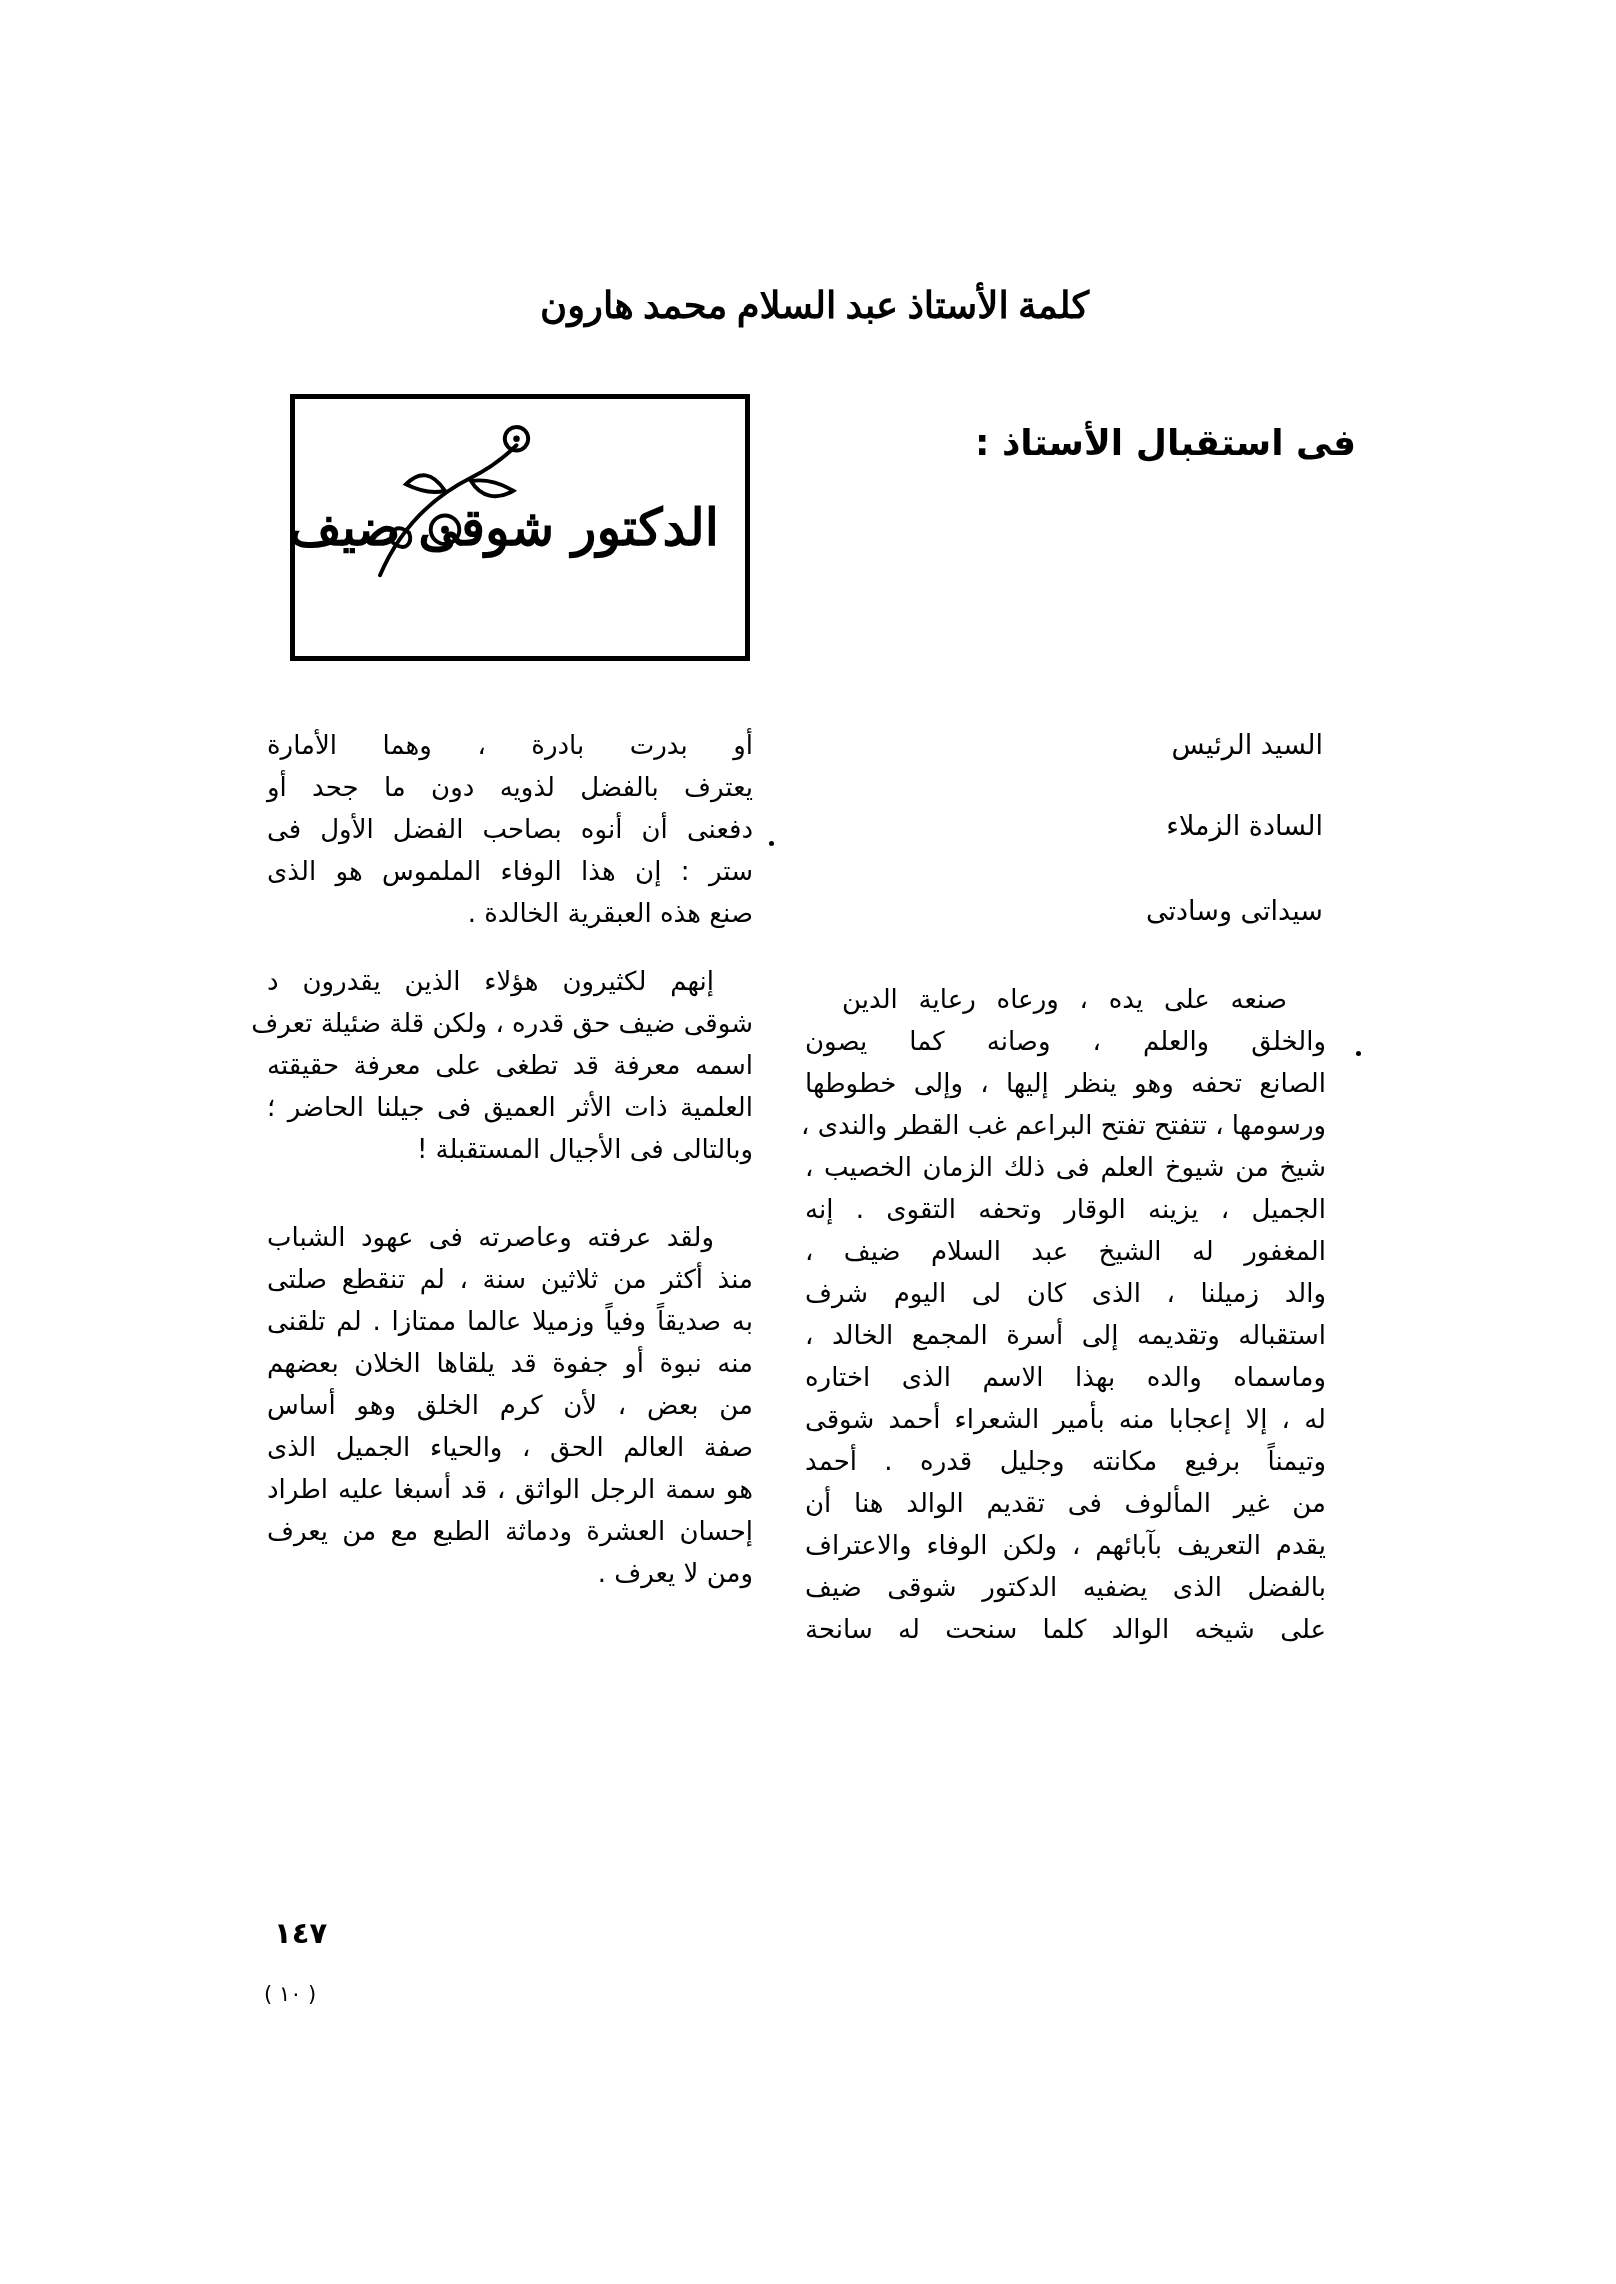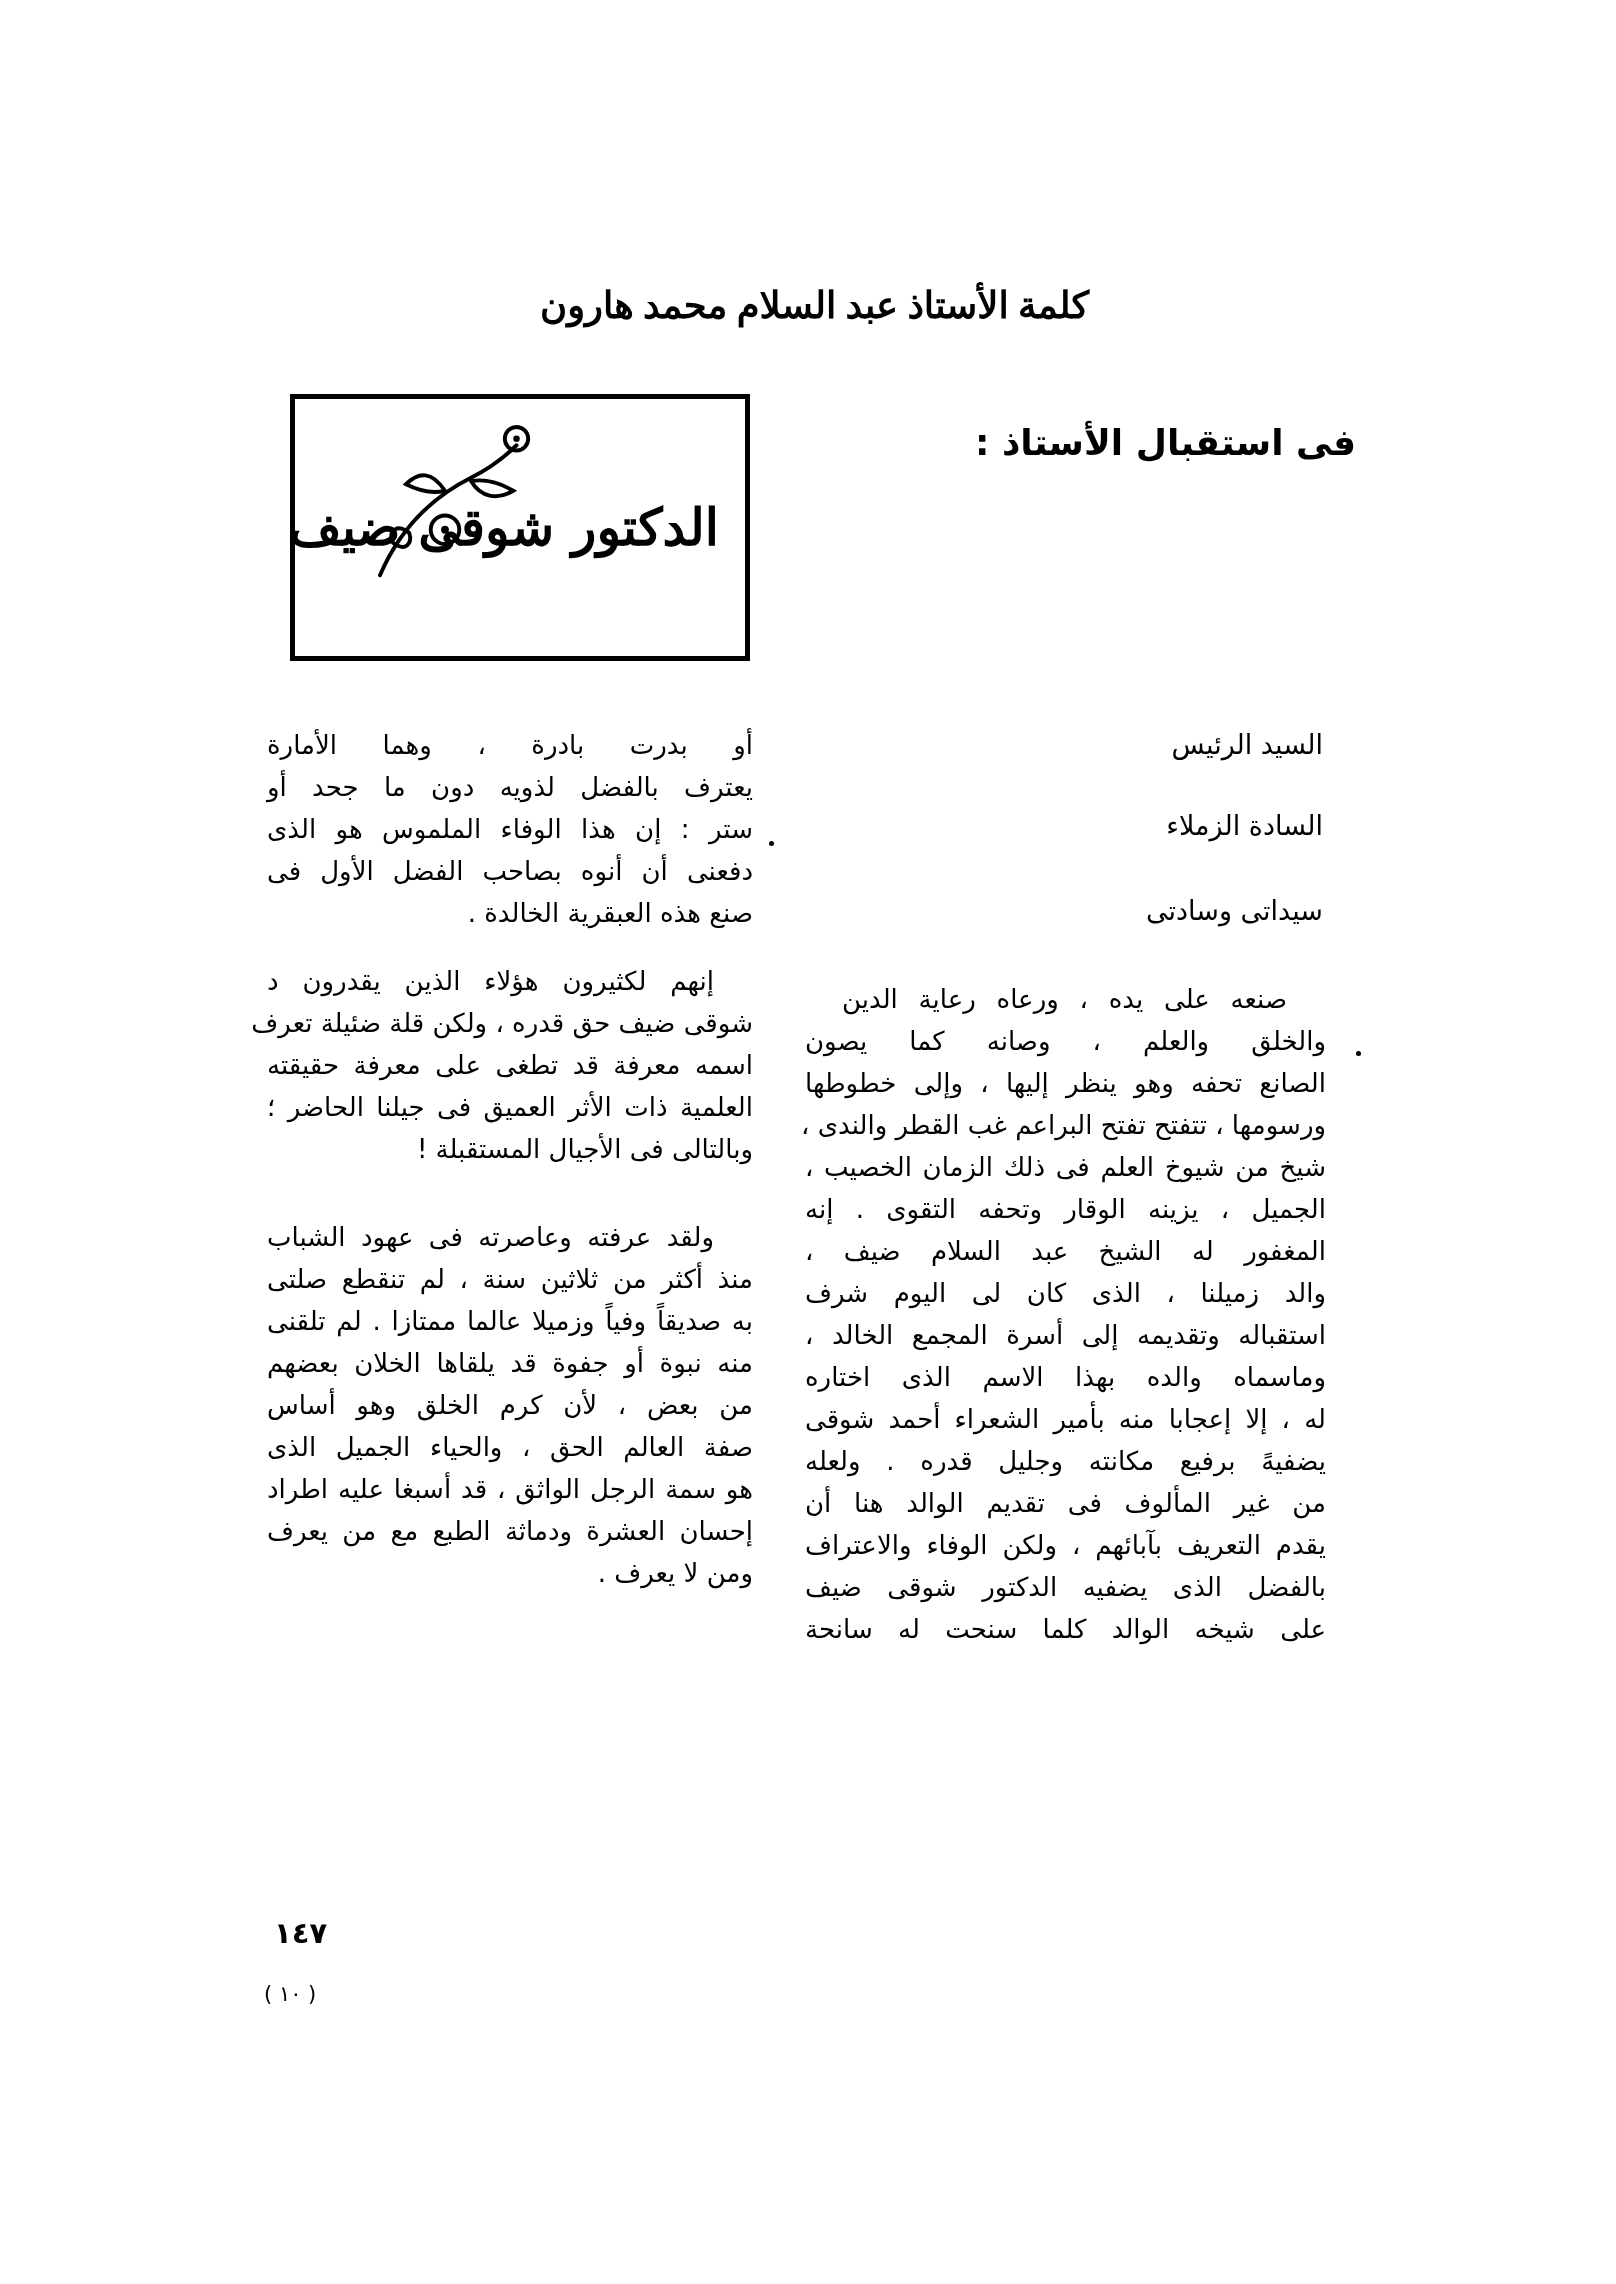--- a/index.html
+++ b/index.html
@@ -63,34 +63,34 @@
       <span class="line">والخلق والعلم ، وصانه كما يصون</span>
       <span class="line">الصانع تحفه وهو ينظر إليها ، وإلى خطوطها</span>
       <span class="line">ورسومها ، تتفتح تفتح البراعم غب القطر والندى ،</span>
       <span class="line">شيخ من شيوخ العلم فى ذلك الزمان الخصيب ،</span>
       <span class="line">الجميل ، يزينه الوقار وتحفه التقوى . إنه</span>
       <span class="line">المغفور له الشيخ عبد السلام ضيف ،</span>
       <span class="line">والد زميلنا ، الذى كان لى اليوم شرف</span>
       <span class="line">استقباله وتقديمه إلى أسرة المجمع الخالد ،</span>
       <span class="line">وماسماه والده بهذا الاسم الذى اختاره</span>
       <span class="line">له ، إلا إعجابا منه بأمير الشعراء أحمد شوقى</span>
-      <span class="line">يضفيهً برفيع مكانته وجليل قدره . ولعله</span>
+      <span class="line">وتيمناً برفيع مكانته وجليل قدره . أحمد</span>
       <span class="line">من غير المألوف فى تقديم الوالد هنا أن</span>
       <span class="line">يقدم التعريف بآبائهم ، ولكن الوفاء والاعتراف</span>
       <span class="line">بالفضل الذى يضفيه الدكتور شوقى ضيف</span>
       <span class="line">على شيخه الوالد كلما سنحت له سانحة</span>
     </p>
   </div>
 
   <div class="col col-left" style="top:724px;">
     <p>
       <span class="line">أو بدرت بادرة ، وهما الأمارة</span>
       <span class="line">يعترف بالفضل لذويه دون ما جحد أو</span>
+      <span class="line">دفعنى أن أنوه بصاحب الفضل الأول فى</span>
       <span class="line">ستر : إن هذا الوفاء الملموس هو الذى</span>
-      <span class="line">دفعنى أن أنوه بصاحب الفضل الأول فى</span>
       <span class="line last">صنع هذه العبقرية الخالدة .</span>
     </p>
     <p style="margin-top:26px;">
       <span class="line" style="padding-right:39px;">إنهم لكثيرون هؤلاء الذين يقدرون د</span>
       <span class="line">شوقى ضيف حق قدره ، ولكن قلة ضئيلة تعرف</span>
       <span class="line">اسمه معرفة قد تطغى على معرفة حقيقته</span>
       <span class="line">العلمية ذات الأثر العميق فى جيلنا الحاضر ؛</span>
       <span class="line last">وبالتالى فى الأجيال المستقبلة !</span>
     </p>
     <p style="margin-top:46px;">

